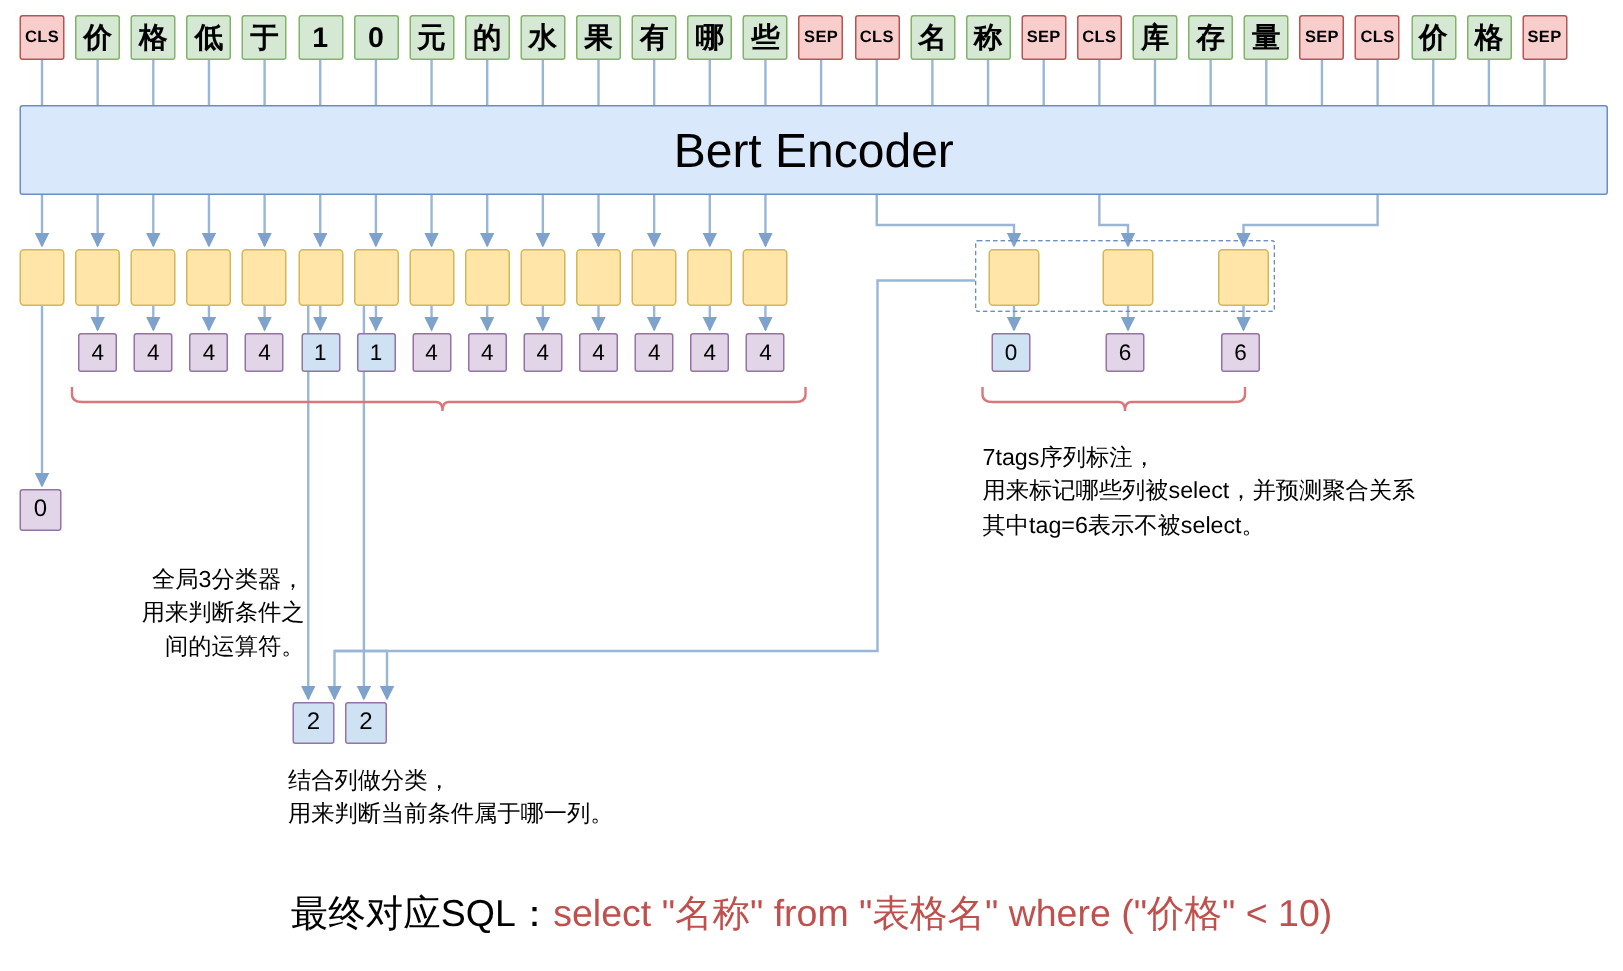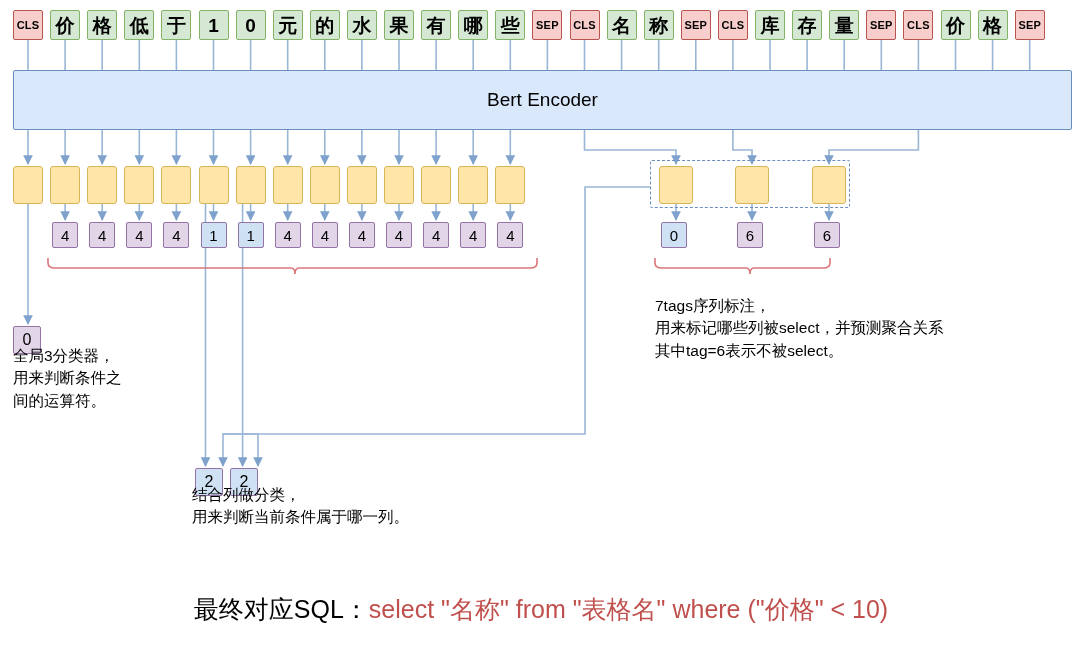--- a/index.html
+++ b/index.html
@@ -18,21 +18,21 @@
   }
   .tok.green{background:#d5e8d4;border:1px solid #82b366;}
   .tok.pink{background:#f8cecc;border:1px solid #b85450;}
   .tok.pink span{font-size:11px;font-weight:700;letter-spacing:.2px;}
   .tok.green span{font-size:19px;font-weight:700;}
 
   .encoder{
     position:absolute;left:13px;top:70px;width:1057px;height:58px;
     background:#dae8fc;border:1px solid #6c8ebf;border-radius:2px;
     display:flex;align-items:center;justify-content:center;
-    font-size:19px;color:#000;
+    font-size:32px;color:#000;
   }
 
   .hid{
     position:absolute;width:30px;height:38px;
     background:#ffe6a8;border:1px solid #d6b656;border-radius:3px;
     box-sizing:border-box;
   }
   .hid.r{width:34px;height:38px;}
 
   .tag{
@@ -319,29 +319,29 @@
     <span>0</span>
   </div>
 
   <div class="tag blue big" id="cm0" style="left:195px;top:468px;">
     <span>2</span>
   </div>
   <div class="tag blue big" id="cm1" style="left:230px;top:468px;">
     <span>2</span>
   </div>
 
-  <div class="note" style="left:13px;top:345px;width:190px;">全局3分类器，
+  <div class="note" style="left:13px;top:376px;width:190px;text-align:right;">全局3分类器，
 用来判断条件之
 间的运算符。</div>
 
 
   <div class="note" style="left:655px;top:295px;width:430px;">7tags序列标注，
 用来标记哪些列被select，并预测聚合关系
 其中tag=6表示不被select。</div>
 
-  <div class="note" style="left:192px;top:484px;width:400px;">结合列做分类，
+  <div class="note" style="left:192px;top:510px;width:400px;">结合列做分类，
 用来判断当前条件属于哪一列。</div>
 
   <div class="sqlline">
     <span class="lbl">最终对应SQL：</span><span class="sql">select "名称" from "表格名" where ("价格" &lt; 10)</span>
   </div>
 
 </div>
 
 </body></html>

